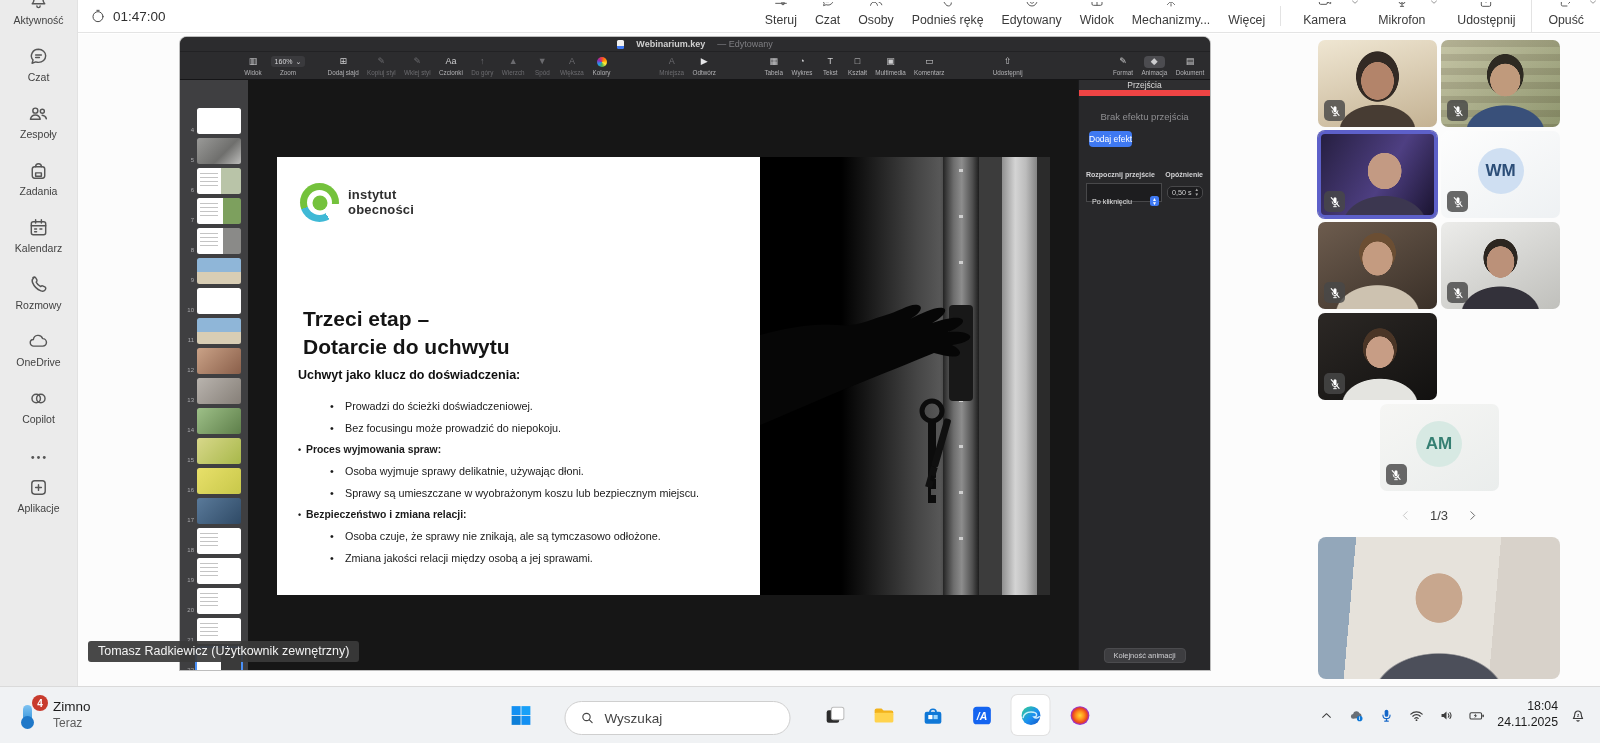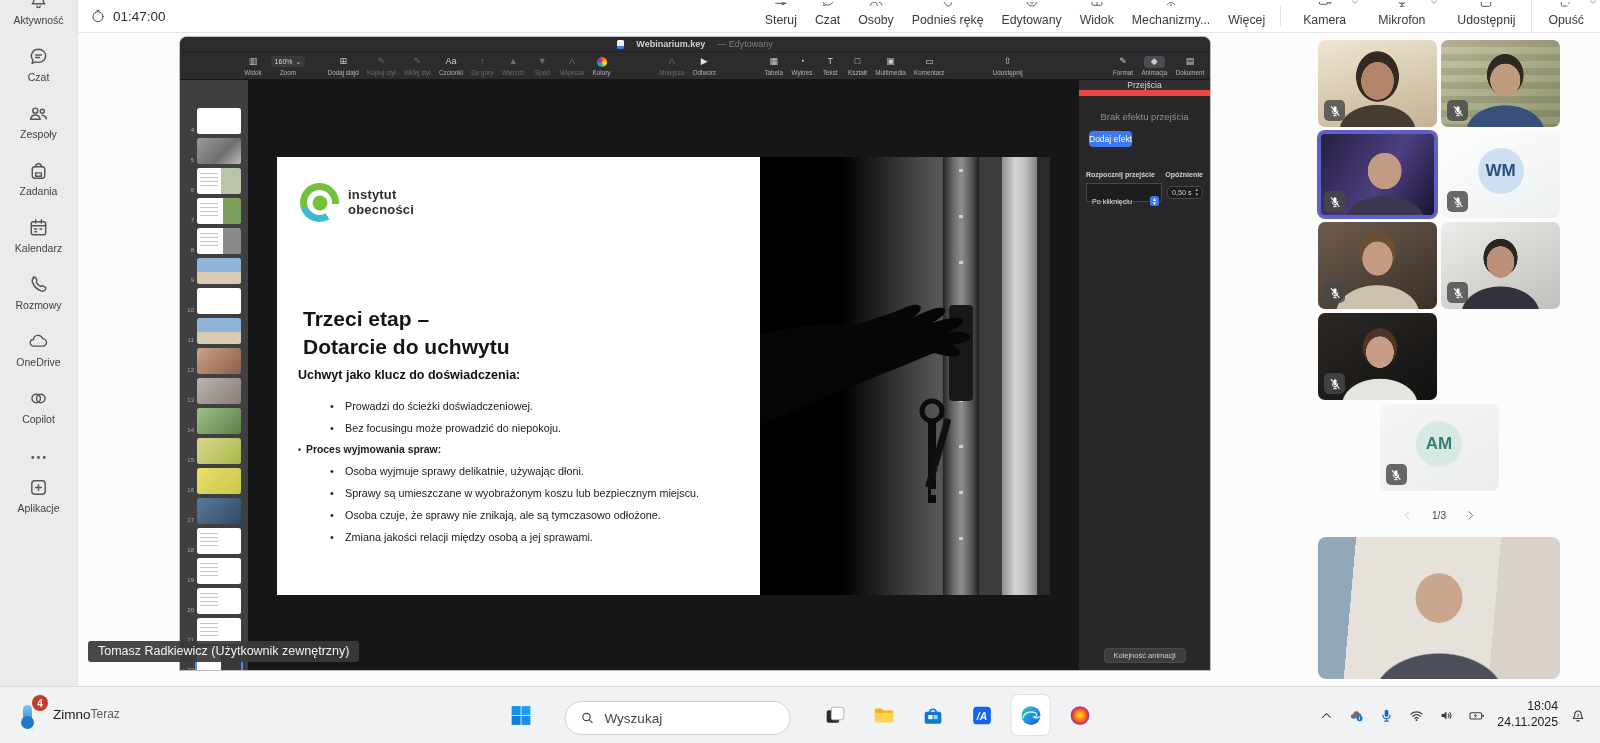--- a/index.html
+++ b/index.html
@@ -180,39 +180,39 @@
   .wm .avatar{background:#cfdff2;color:#2c4e78}
   .am .avatar{background:#d7e9e3;color:#357f72}
   .mute{position:absolute;left:6px;bottom:6px;width:21px;height:21px;border-radius:5px;
     background:rgba(72,72,72,.82);display:flex;align-items:center;justify-content:center}
   .mute svg{width:14px;height:14px}
   .pp-extra{margin-top:4px;display:flex;justify-content:center}
   .pp-pag{margin-top:14px;display:flex;align-items:center;justify-content:center;gap:18px;height:20px}
   .pg-chev{width:13px;height:13px;color:#4c4c4c}
   .pg-chev.dis{color:#bdbdbd}
   .pg-chev svg{width:100%;height:100%}
-  .pg-txt{font-size:10px;color:#3f3f3f}
+  .pg-txt{font-size:13px;color:#3f3f3f}
   .tile.self{width:242px;height:142px;border-radius:8px;margin-top:12px;
     background:radial-gradient(36px 38px at 50% 43%,#c8a78e 64%,rgba(0,0,0,0) 66%),
     radial-gradient(104px 72px at 50% 114%,#4c4f5a 62%,rgba(0,0,0,0) 64%),
     linear-gradient(95deg,#93a7ba 0 15%,#e6e2db 15% 72%,#d8d2ca 72%)}
 
   
   .taskbar{position:absolute;left:0;top:686px;width:1600px;height:57px;background:#f0f2f4;
     border-top:1px solid #dadada;display:flex;align-items:center}
   .weather{position:absolute;left:14px;display:flex;align-items:center;gap:9px;height:100%}
   .w-ic{position:relative;width:30px;height:32px}
   .thermo{position:absolute;left:9px;top:6px;width:9px;height:18px;border-radius:5px;
     background:linear-gradient(#7ec3f2,#2f8fd8)}
   .thermo::after{content:"";position:absolute;left:-2px;bottom:-6px;width:13px;height:13px;
     border-radius:50%;background:#1f78c8}
   .w-badge{position:absolute;right:-4px;top:-4px;width:16px;height:16px;border-radius:50%;
     background:#c83b2d;color:#fff;font-size:10px;font-weight:bold;display:flex;align-items:center;
     justify-content:center;z-index:2}
-  .w-tx{display:flex;flex-direction:row;line-height:1.25}
+  .w-tx{display:flex;flex-direction:column;line-height:1.25}
   .w-cond{font-size:13.5px;color:#1d1d1d}
   .w-when{font-size:12px;color:#5d5d5d}
   .tb-center{position:absolute;left:50%;transform:translateX(-50%);display:flex;align-items:flex-end;gap:25px}
   .start,.pin{position:relative;width:38px;height:40px;border-radius:6px;display:flex;
     align-items:center;justify-content:center}
   .start svg,.pin svg{width:25px;height:25px}
   .pin.active{background:#fff;box-shadow:0 0 0 1px #e1e1e1}
   .search-pill{width:226px;height:34px;border-radius:17px;background:#fff;border:1px solid #cfcfcf;
     display:flex;align-items:center;gap:9px;padding:0 14px}
   .search-pill svg{width:16px;height:16px}
@@ -814,20 +814,23 @@
             </div>
 
             <div class="b-row sub">
               <span class="b-tx">Osoba wyjmuje sprawy delikatnie, używając dłoni.</span>
             </div>
 
             <div class="b-row sub">
               <span class="b-tx">Sprawy są umieszczane w wyobrażonym koszu lub bezpiecznym miejscu.</span>
             </div>
 
+            <div class="b-row head">
+              <span class="b-tx">Bezpieczeństwo i zmiana relacji:</span>
+            </div>
 
             <div class="b-row sub">
               <span class="b-tx">Osoba czuje, że sprawy nie znikają, ale są tymczasowo odłożone.</span>
             </div>
 
             <div class="b-row sub">
               <span class="b-tx">Zmiana jakości relacji między osobą a jej sprawami.</span>
             </div>
           </div>
 

